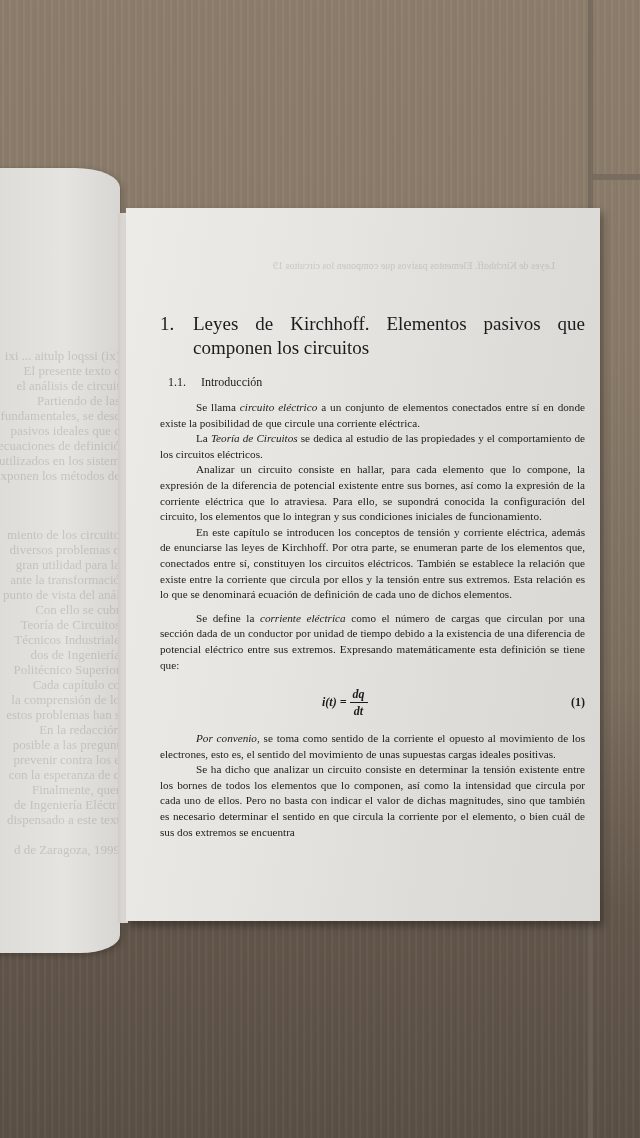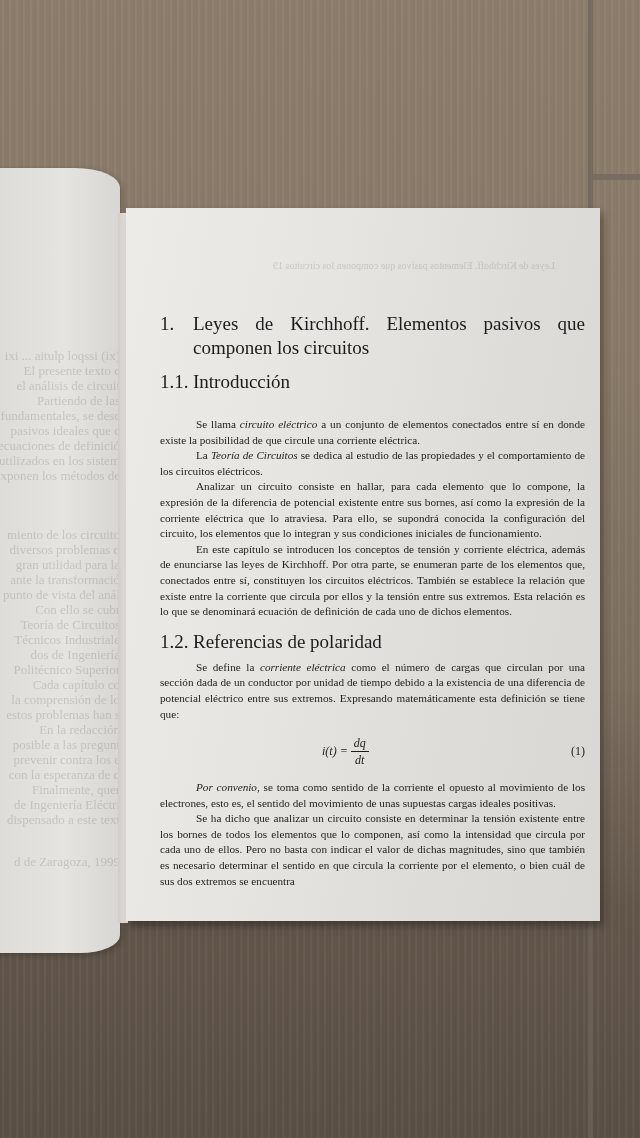--- a/index.html
+++ b/index.html
@@ -104,46 +104,47 @@
     .chapter-title .num {
       width: 33px;
       flex-shrink: 0;
     }
     .chapter-title .txt {
       text-align: justify;
       text-align-last: left;
     }
     .section-title {
       display: flex;
-      font-size: 19px;
+      font-size: 12px;
       line-height: 20px;
       font-weight: normal;
-      margin: 0;
+      margin: 8px;
     }
     .section-title .num {
       width: 33px;
       flex-shrink: 0;
     }
     .s11 { margin-top: 12px; }
     .s12 { margin-top: 12px; }
     p {
       margin: 0;
       font-size: 11.2px;
       line-height: 15.6px;
       text-align: justify;
       text-indent: 36px;
     }
-    .body1 { margin-top: 25px; }
+    .body1 { margin-top: 8px; }
     .body2 { margin-top: 8px; }
     em { font-style: italic; }
     .equation {
       position: relative;
       height: 44px;
       margin: 8px 0 6px 0;
       font-size: 12px;
+      font-weight: bold;
     }
     .eq-formula {
       position: absolute;
       left: 162px;
       top: 6px;
       display: flex;
       align-items: center;
       font-style: italic;
     }
     .eq-lhs { margin-right: 3px; }
@@ -199,21 +200,21 @@
       <div style="direction: rtl; text-align: right; height: 15px;">la comprensión de lo</div>
       <div style="direction: rtl; text-align: right; height: 15px;">estos problemas han s</div>
       <div style="direction: rtl; text-align: right; height: 15px;">En la redacción</div>
       <div style="direction: rtl; text-align: right; height: 15px;">posible a las pregunt</div>
       <div style="direction: rtl; text-align: right; height: 15px;">prevenir contra los e</div>
       <div style="direction: rtl; text-align: right; height: 15px;">con la esperanza de q</div>
       <div style="direction: rtl; text-align: right; height: 15px;">Finalmente, quer</div>
       <div style="direction: rtl; text-align: right; height: 15px;">de Ingeniería Eléctri</div>
       <div style="direction: rtl; text-align: right; height: 15px;">dispensado a este text</div>
       <div style="direction: rtl; text-align: right; height: 15px;"></div>
-      <div style="direction: rtl; height: 15px; margin-top: 12px;">d de Zaragoza, 1999</div>
+      <div style="direction: rtl; height: 15px;">d de Zaragoza, 1999</div>
     </div>
 </div>
 
 <div class="page-stack"></div>
 
 <div class="page"></div>
 
 <div class="running-header">Leyes de Kirchhoff. Elementos pasivos que componen los circuitos     19</div>
 
 <div class="content">
@@ -227,24 +228,20 @@
     <span>Introducción</span>
   </h2>
 
   <div class="body1">
     <p><span>Se llama </span><em>circuito eléctrico</em><span> a un conjunto de elementos conectados entre sí en donde existe la posibilidad de que circule una corriente eléctrica.</span></p>
     <p><span>La </span><em>Teoría de Circuitos</em><span> se dedica al estudio de las propiedades y el comportamiento de los circuitos eléctricos.</span></p>
     <p>Analizar un circuito consiste en hallar, para cada elemento que lo compone, la expresión de la diferencia de potencial existente entre sus bornes, así como la expresión de la corriente eléctrica que lo atraviesa. Para ello, se supondrá conocida la configuración del circuito, los elementos que lo integran y sus condiciones iniciales de funcionamiento.</p>
     <p>En este capítulo se introducen los conceptos de tensión y corriente eléctrica, además de enunciarse las leyes de Kirchhoff.  Por otra parte, se enumeran parte de los elementos que, conectados entre sí, constituyen los circuitos eléctricos.  También se establece la relación que existe entre la corriente que circula por ellos y la tensión entre sus extremos.  Esta relación es lo que se denominará ecuación de definición de cada uno de dichos elementos.</p>
   </div>
 
-  <h2 class="section-title s12">
-    <span class="num">1.2.</span>
-    <span>Referencias de polaridad</span>
-  </h2>
 
   <div class="body2">
     <p><span>Se define la </span><em>corriente eléctrica</em><span> como el número de cargas que circulan por una sección dada de un conductor por unidad de tiempo debido a la existencia de una diferencia de potencial eléctrico entre sus extremos. Expresando matemáticamente esta definición se tiene que:</span></p>
 
     <div class="equation">
       <div class="eq-formula">
         <span class="eq-lhs">i(t) =</span>
         <span class="frac">
           <span>dq</span>
           <span class="bar"></span>

